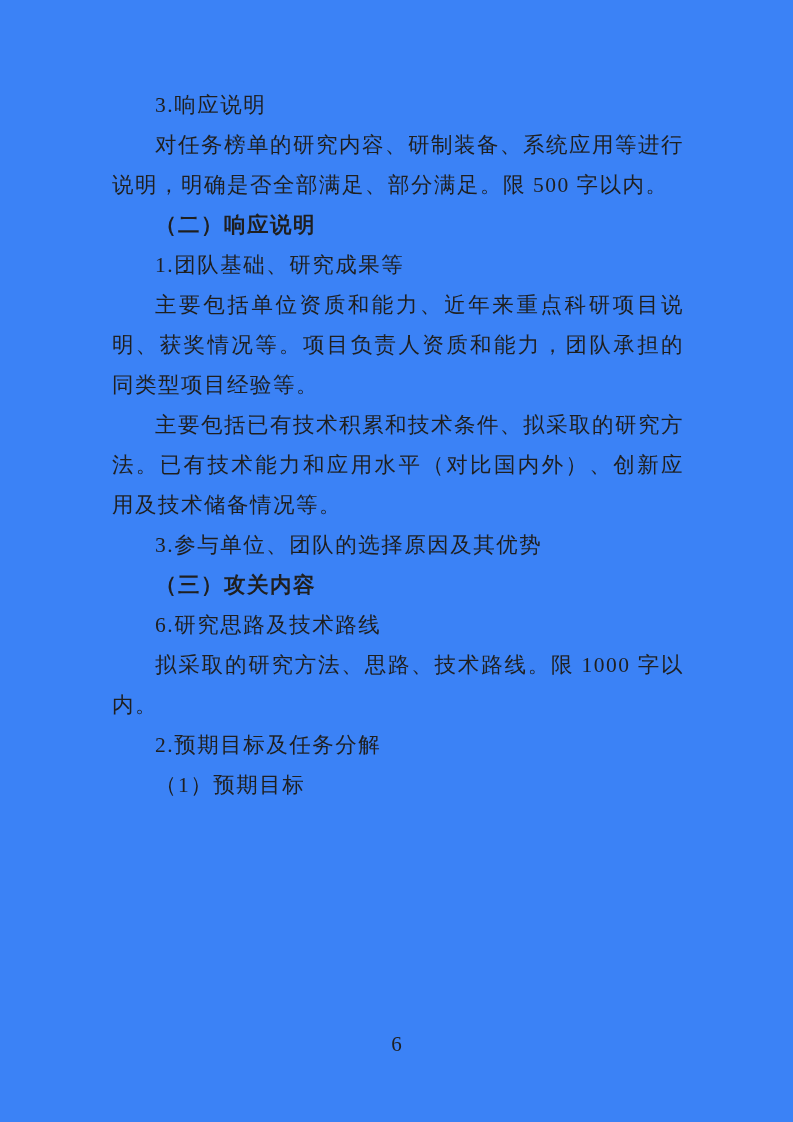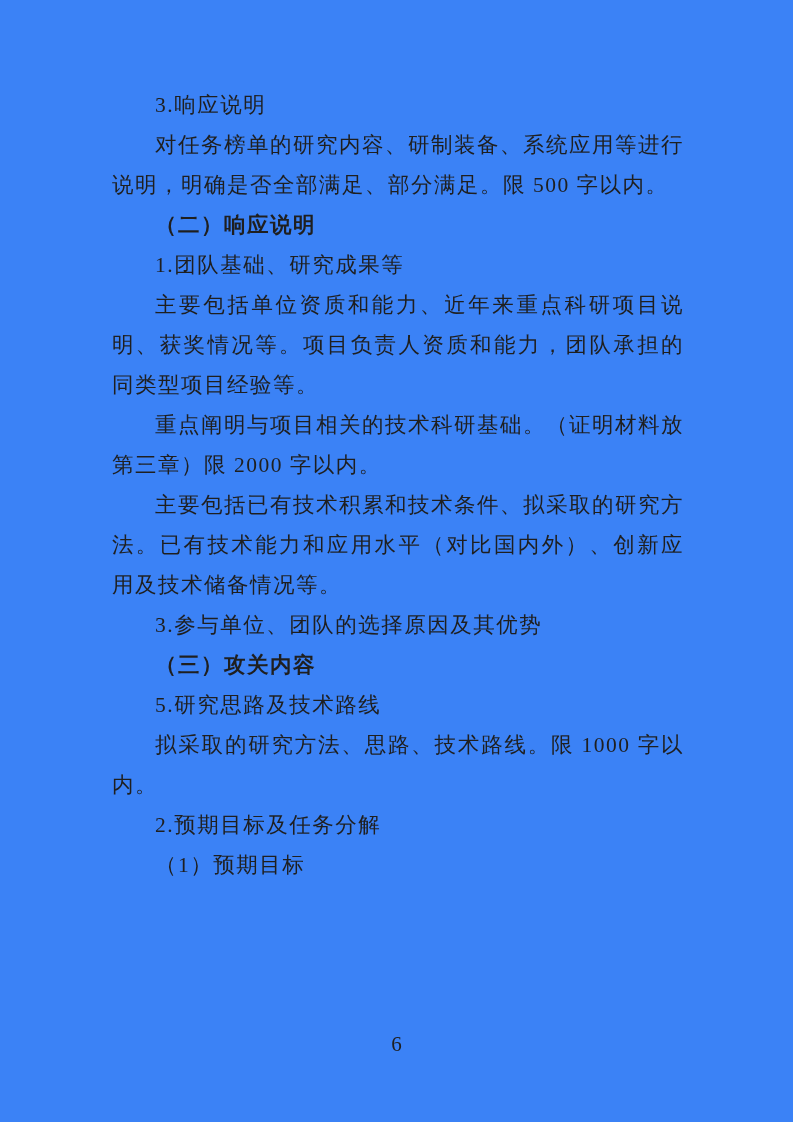--- a/index.html
+++ b/index.html
@@ -50,23 +50,22 @@
 </head>
 <body>
 
 <div class="page">
   <div class="doc-body">
     <p class="para">3.响应说明</p>
     <p class="para">对任务榜单的研究内容、研制装备、系统应用等进行说明，明确是否全部满足、部分满足。限 500 字以内。</p>
     <p class="para heading">（二）响应说明</p>
     <p class="para">1.团队基础、研究成果等</p>
     <p class="para">主要包括单位资质和能力、近年来重点科研项目说明、获奖情况等。项目负责人资质和能力，团队承担的同类型项目经验等。</p>
-    <p class="para">重点阐明与项目相关的技术科研基础。（证明材料放第三章）限 2000 字以内。</p>
     <p class="para">主要包括已有技术积累和技术条件、拟采取的研究方法。已有技术能力和应用水平（对比国内外）、创新应用及技术储备情况等。</p>
     <p class="para">3.参与单位、团队的选择原因及其优势</p>
     <p class="para heading">（三）攻关内容</p>
-    <p class="para">5.研究思路及技术路线</p>
+    <p class="para">6.研究思路及技术路线</p>
     <p class="para">拟采取的研究方法、思路、技术路线。限 1000 字以内。</p>
     <p class="para">2.预期目标及任务分解</p>
     <p class="para">（1）预期目标</p>
   </div>
   <div class="page-footer">6</div>
 </div>
 
 </body></html>

